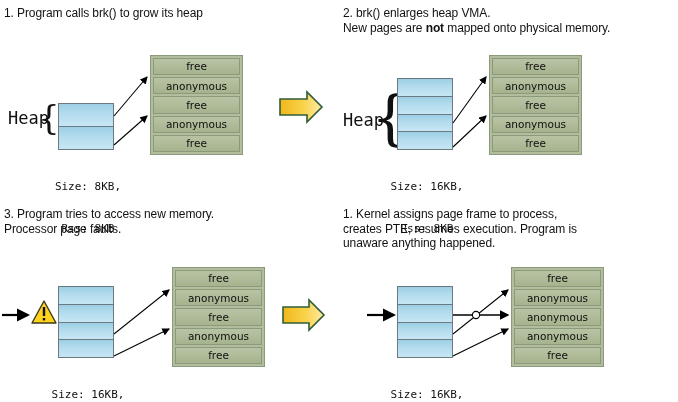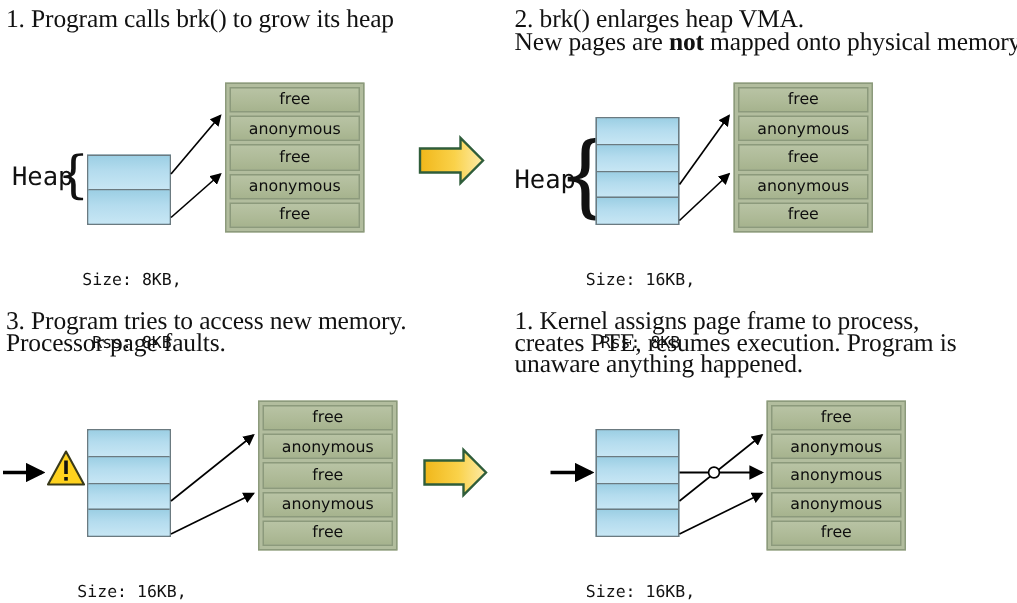--- a/index.html
+++ b/index.html
@@ -17,22 +17,22 @@
   }
   .panel {
     position: absolute;
     width: 339px;
     height: 201px;
   }
   .caption {
     position: absolute;
     left: 4px;
     top: 4px;
-    font-family: Liberation Serif, serif;
-    font-size: 17px;
+    font-family: Liberation Sans, sans-serif;
+    font-size: 12px;
     line-height: 14.5px;
     white-space: pre;
     letter-spacing: -0.1px;
     color: #111111;
   }
   .caption b { font-weight: bold; margin-top: 32px; }
 
   
   .heapbox {
     position: absolute;

